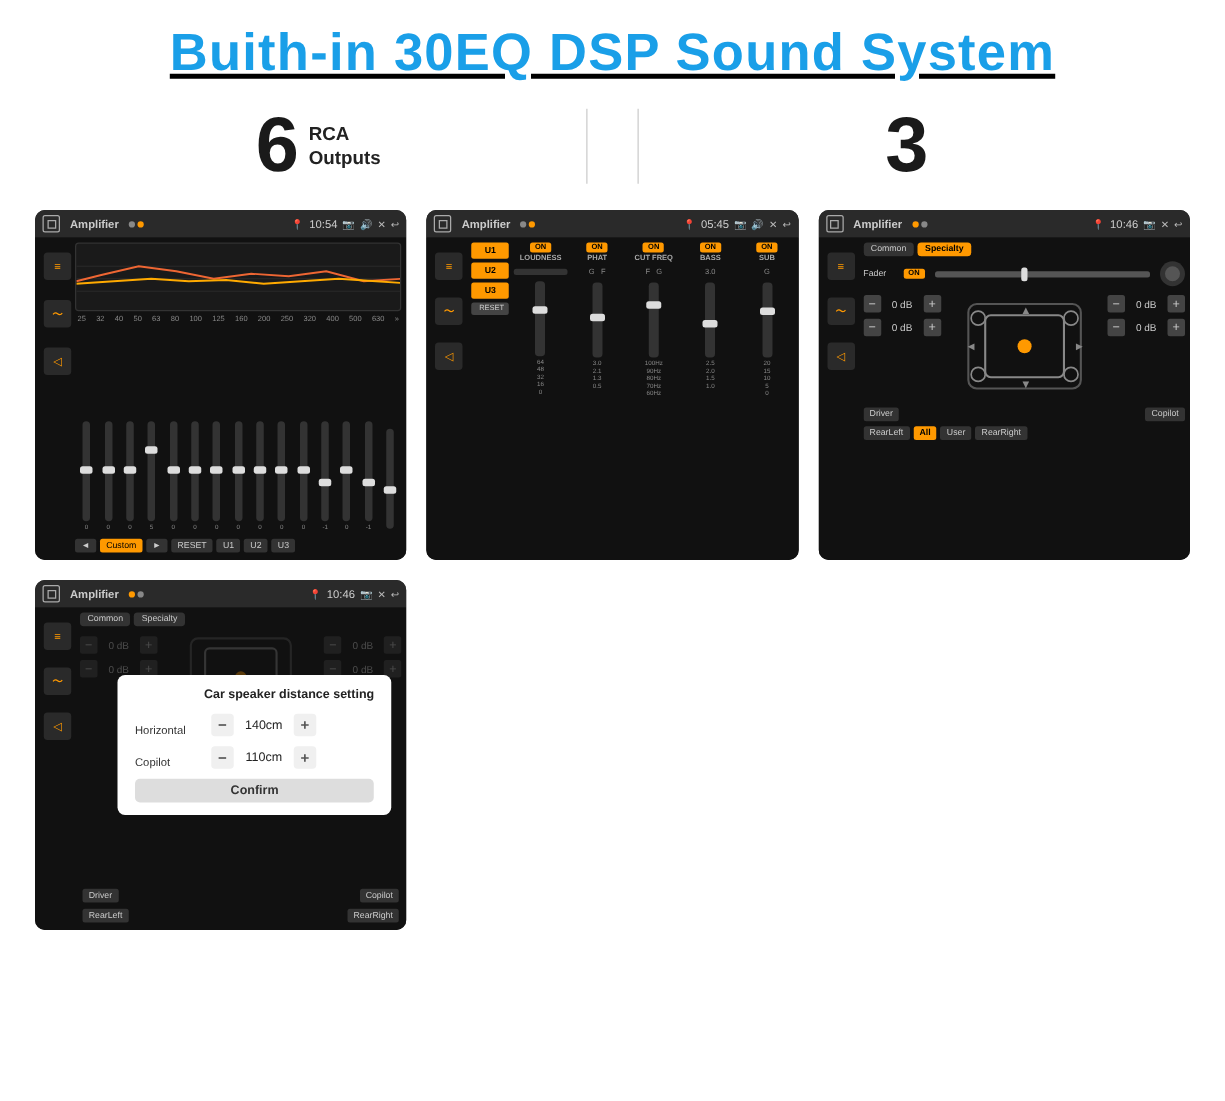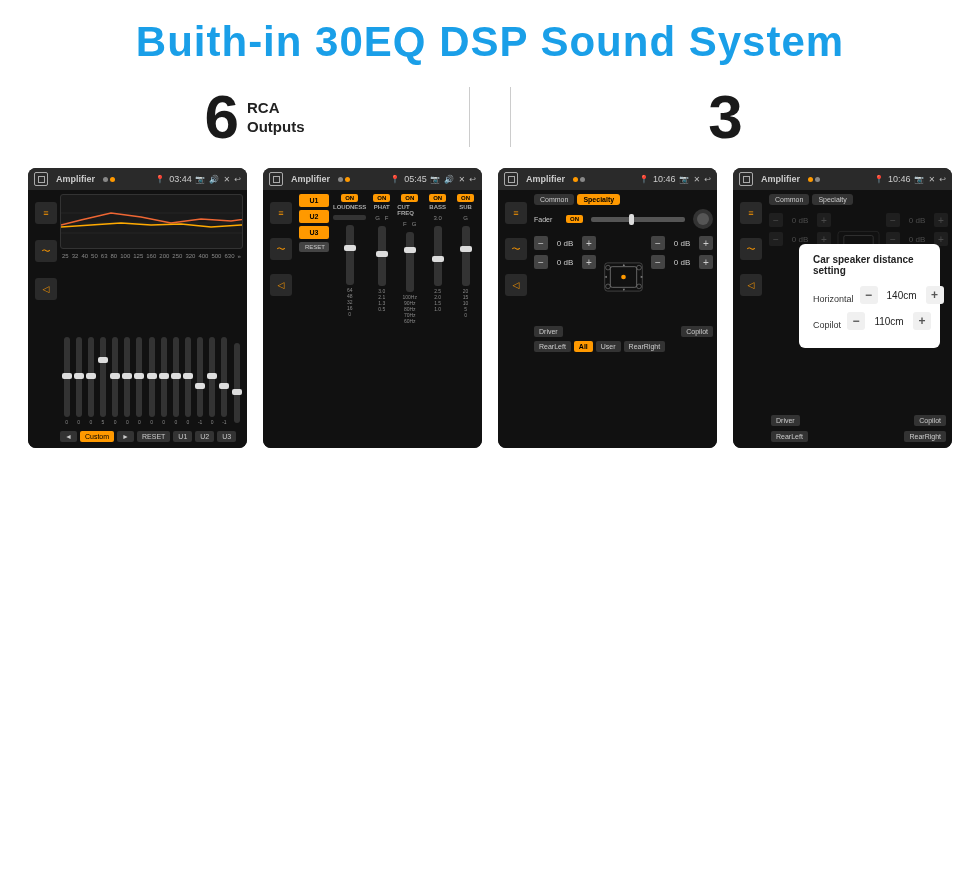--- a/index.html
+++ b/index.html
@@ -8,20 +8,21 @@
       height: 881px;
       background: #fff;
       font-family: Arial, sans-serif;
       overflow: hidden;
     }
 
     
     .header {
       text-align: center;
       padding: 18px 20px 10px;
+      text-decoration: underline;
     }
     .header h1 {
       font-size: 42px;
       font-weight: 900;
       color: #1a9fe8;
       letter-spacing: 1px;
     }
 
     
     .stats-row {
@@ -53,21 +54,21 @@
     .stat-divider {
       width: 1px;
       height: 60px;
       background: #ccc;
       margin: 0 20px;
     }
 
     
     .screens-grid {
       display: grid;
-      grid-template-columns: 1fr 1fr 1fr 1fr;
+      grid-template-columns: 1fr 1fr 1fr;
       gap: 16px;
       padding: 6px 28px 10px;
     }
 
     .screen {
       background: #1a1a1a;
       border-radius: 8px;
       overflow: hidden;
       height: 280px;
       position: relative;
@@ -424,21 +425,21 @@
       position: absolute;
       top: 50px;
       left: 30px;
       right: 8px;
       z-index: 10;
     }
     .dist-dialog-title {
       font-size: 10px;
       font-weight: 700;
       color: #222;
-      text-align: left;
+      text-align: right;
       margin-bottom: 10px;
     }
     .dist-dialog-row {
       display: flex;
       align-items: flex-end;
       gap: 6px;
       margin-bottom: 8px;
     }
     .dist-dialog-label {
       font-size: 9px;
@@ -504,21 +505,21 @@
       <div class="status-home">
         <div class="status-home-inner"></div>
       </div>
       <span class="status-title">Amplifier</span>
       <div class="status-dots">
         <div class="status-dot"></div>
         <div class="status-dot active"></div>
       </div>
       <div class="status-right">
         <span>📍</span>
-        <span class="status-time">03:44</span>
+        <span class="status-time">10:54</span>
         <span>📷</span>
         <span>🔊</span>
         <span>✕</span>
         <span>↩</span>
       </div>
     </div>
     <div class="eq-screen">
       <div class="eq-sidebar">
         <div class="eq-sidebar-icon">≡</div>
         <div class="eq-sidebar-icon">〜</div>
@@ -921,20 +922,21 @@
             </div>
           </div>
           <div class="dist-dialog-row">
             <span class="dist-dialog-label">Copilot</span>
             <div class="dist-dialog-ctrl">
               <div class="dist-btn">−</div>
               <span class="dist-val">110cm</span>
               <div class="dist-btn">+</div>
             </div>
           </div>
+          <div class="dist-confirm-btn">Confirm</div>
         </div>
 
         <div class="fader-bottom-btns" style="position:absolute; bottom:18px; left:0; right:0; padding:0 2px">
           <div class="fader-bottom-btn">Driver</div>
           <div style="flex:1"></div>
           <div class="fader-bottom-btn">Copilot</div>
         </div>
         <div class="fader-bottom-btns" style="position:absolute; bottom:2px; left:0; right:0; padding:0 2px">
           <div class="fader-bottom-btn">RearLeft</div>
           <div style="flex:1"></div>

